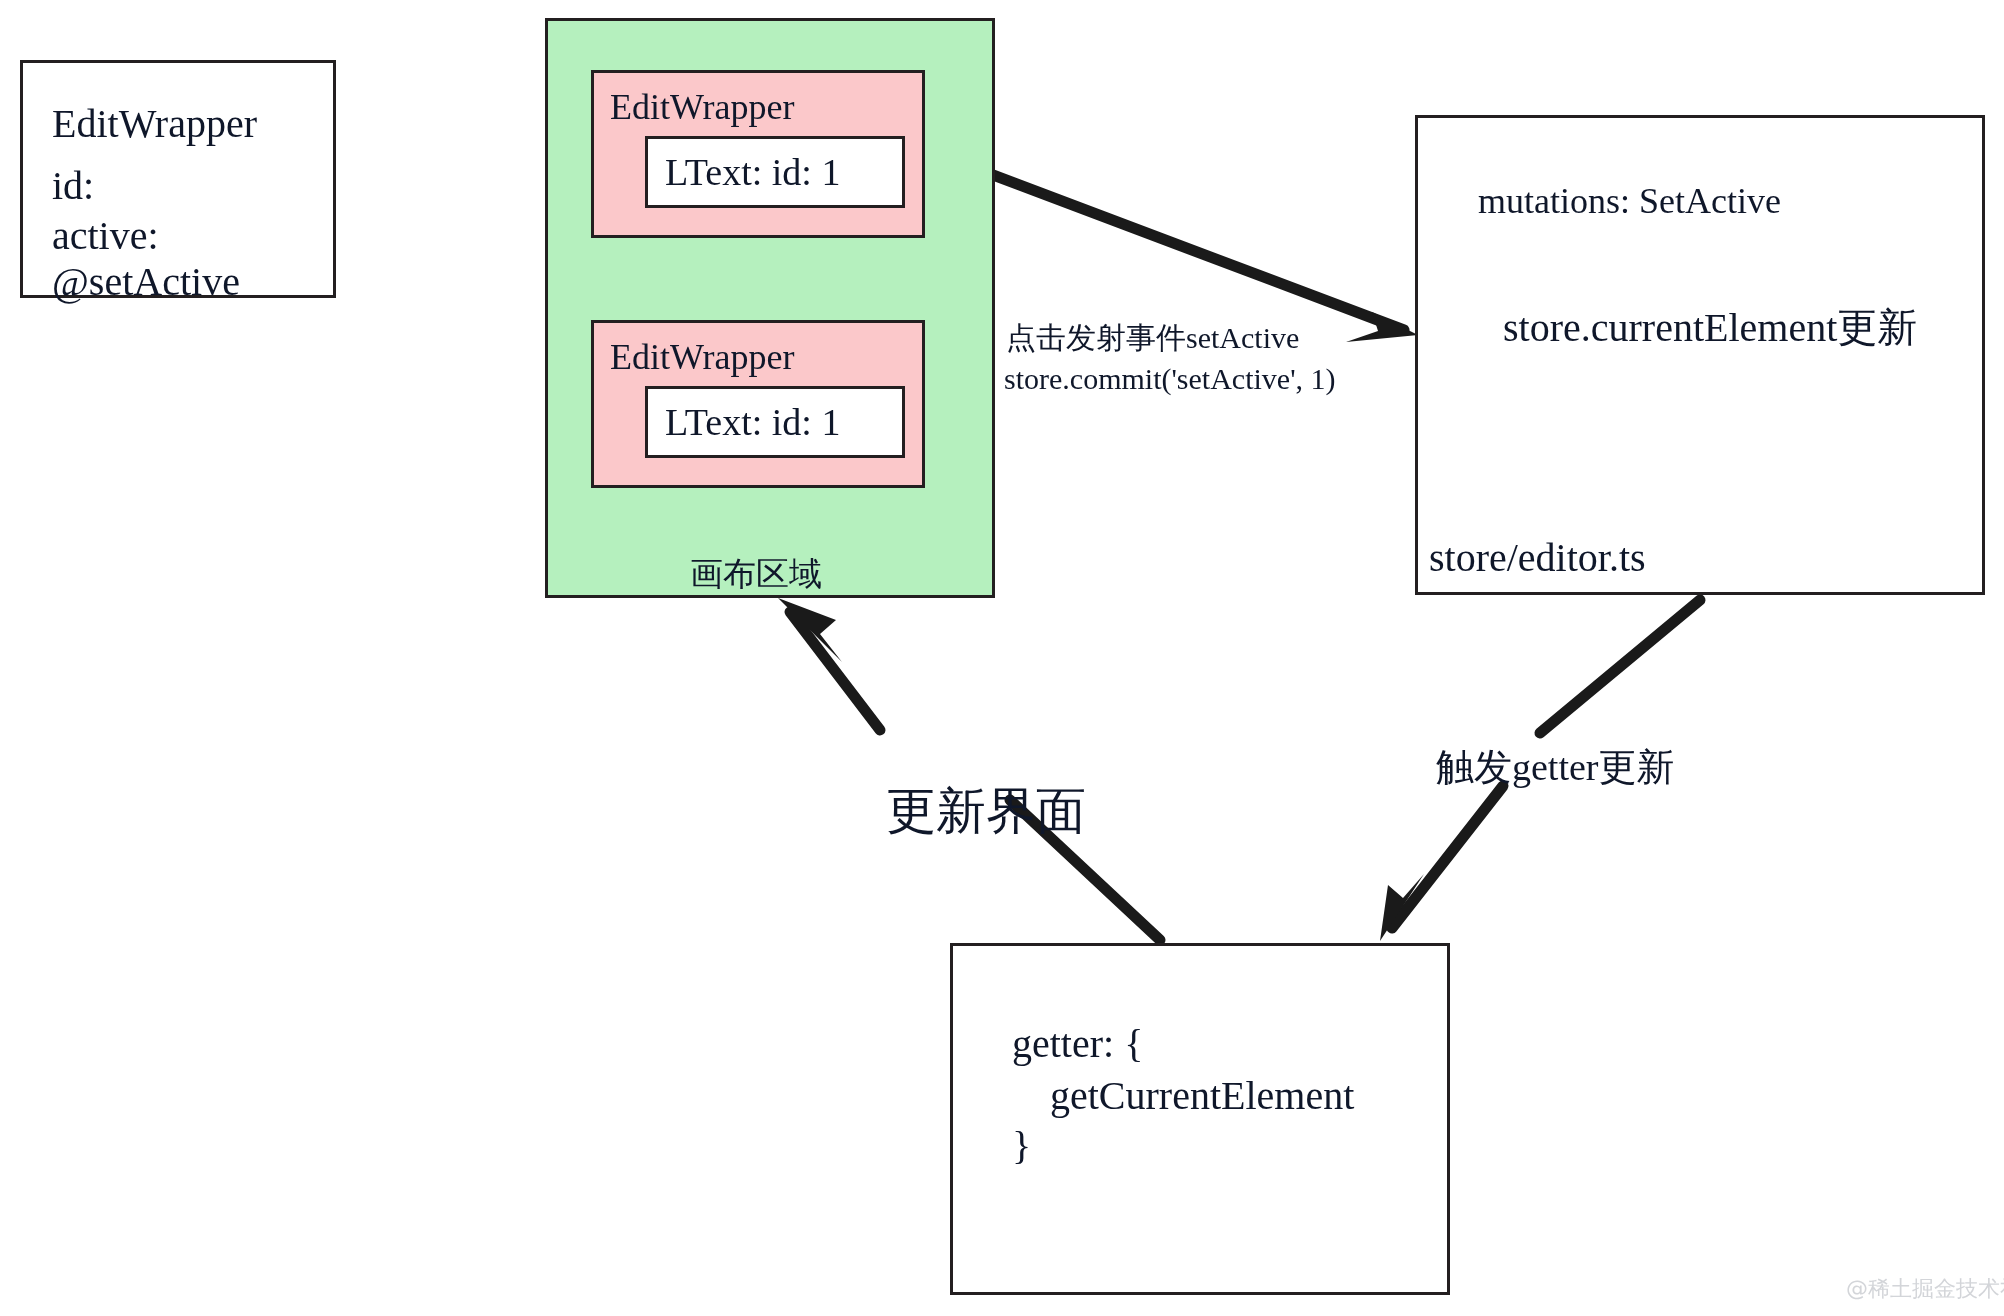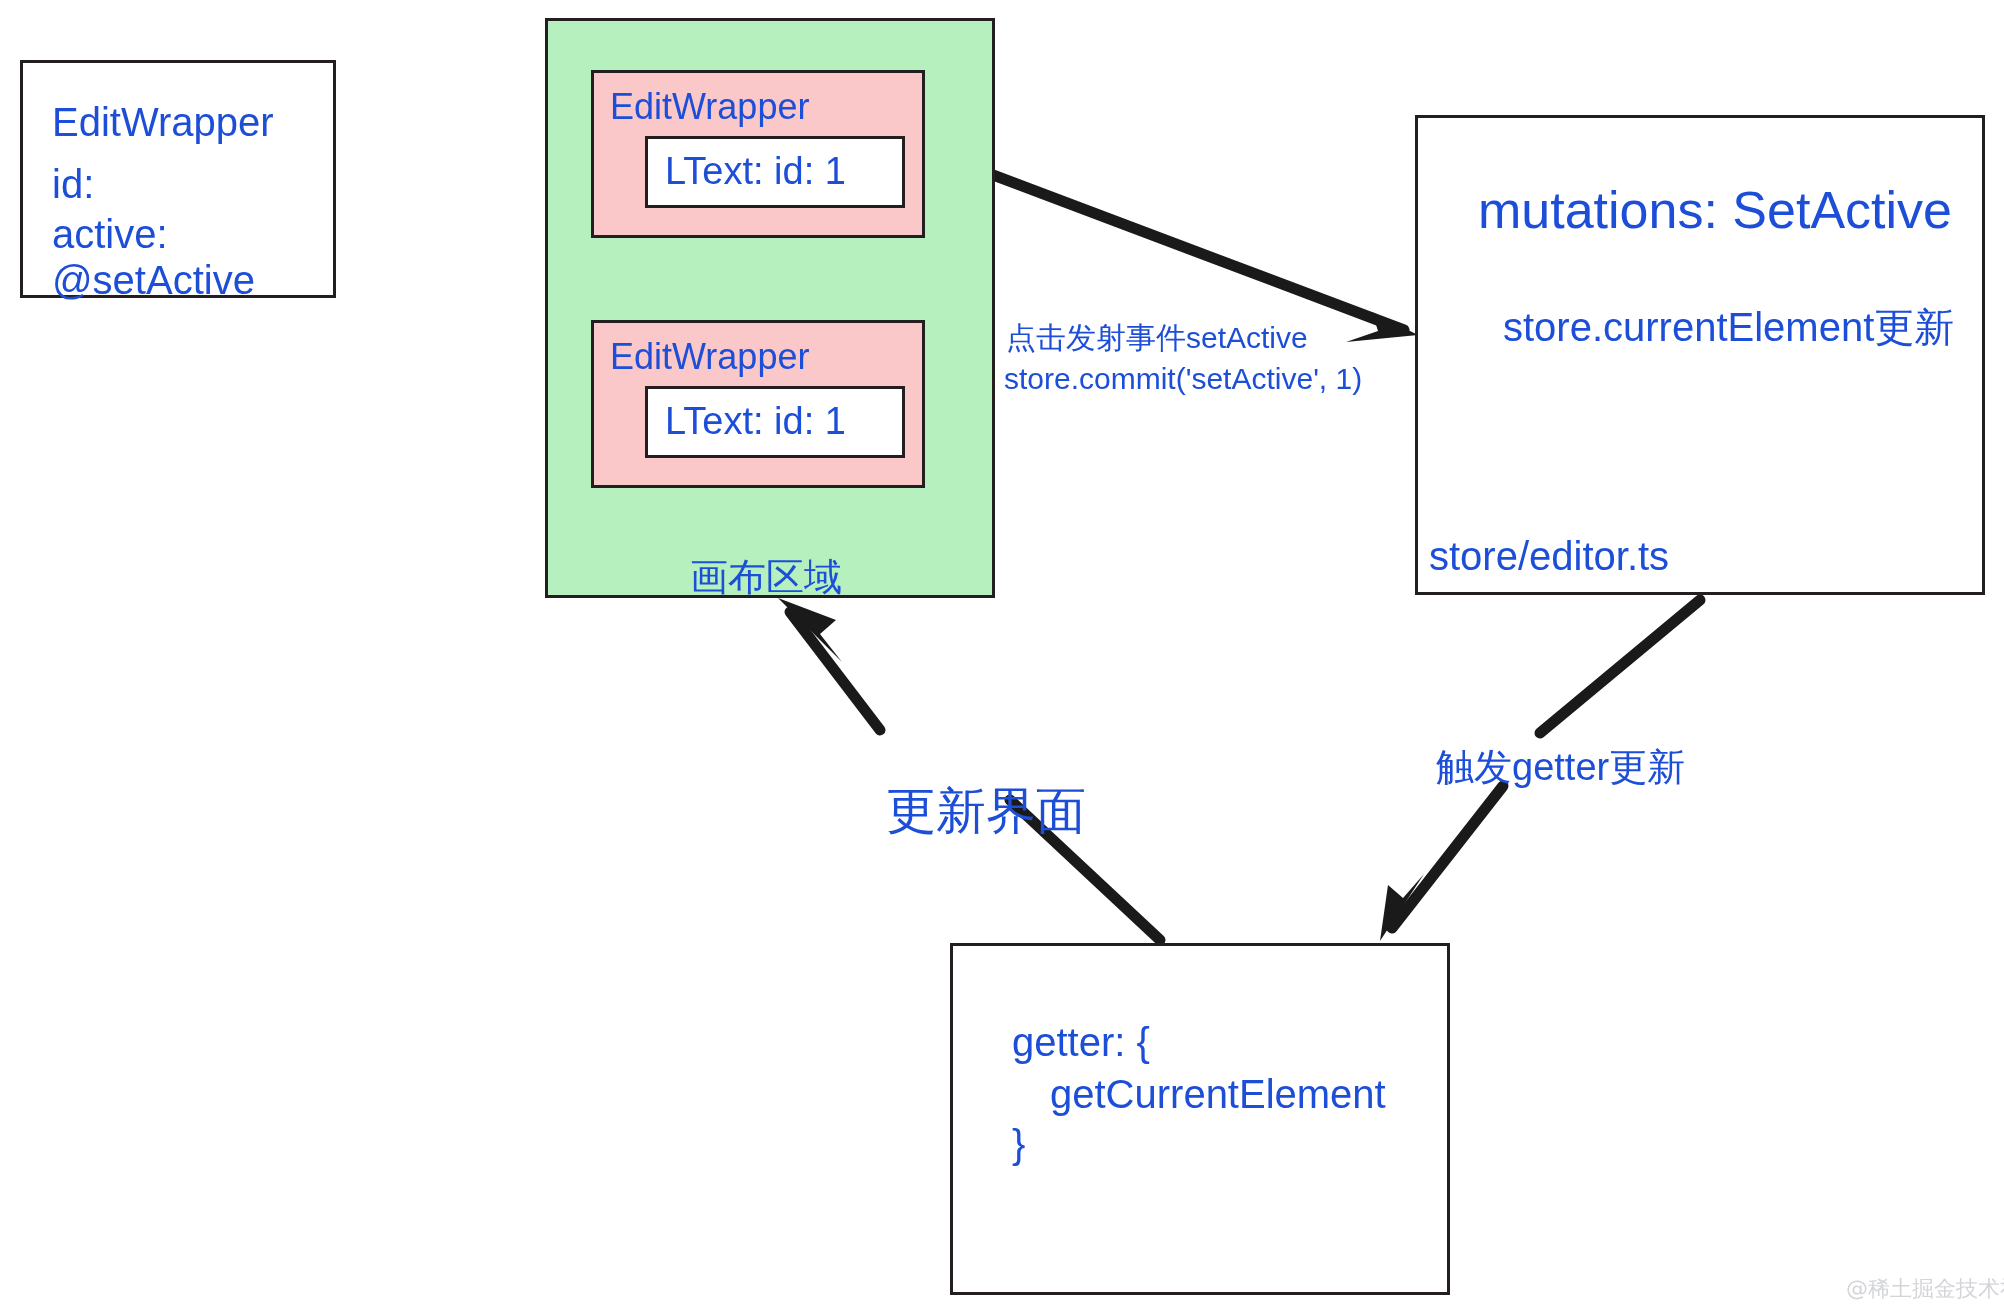--- a/index.html
+++ b/index.html
@@ -13,53 +13,53 @@
   #stage{position:absolute;left:0;top:0;width:2004px;height:1316px;}
 
   .box{
     position:absolute;
     box-sizing:border-box;
     border:3px solid #231f20;
     background:#ffffff;
   }
   .label{
     position:absolute;
-    color:#1d4ed8;
+    color:#0f172a;
     white-space:pre;
-    font-family:Liberation Sans, sans-serif;
+    font-family:Liberation Serif, serif;
   }
 
   
   #spec-box{left:20px;top:60px;width:316px;height:238px;}
   #spec-l1{left:52px;top:100px;font-size:40px;}
   #spec-l2{left:52px;top:162px;font-size:40px;}
   #spec-l3{left:52px;top:212px;font-size:40px;}
   #spec-l4{left:52px;top:258px;font-size:40px;text-align:center;}
 
   
   #canvas-box{left:545px;top:18px;width:450px;height:580px;background:#b5f0be;}
-  #canvas-caption{left:690px;top:552px;font-size:38px;}
+  #canvas-caption{left:690px;top:552px;font-size:33px;}
 
   
   .wrapper-box{background:#fbc8ca;border:3px solid #231f20;}
   #wrapper-1{left:591px;top:70px;width:334px;height:168px;}
   #wrapper-2{left:591px;top:320px;width:334px;height:168px;}
   .wrapper-title{font-size:36px;}
   #wrapper-1-title{left:610px;top:86px;}
   #wrapper-2-title{left:610px;top:336px;}
   .inner-box{background:#ffffff;border:3px solid #231f20;}
   #inner-1{left:645px;top:136px;width:260px;height:72px;}
   #inner-2{left:645px;top:386px;width:260px;height:72px;}
   .inner-text{font-size:38px;}
   #inner-1-text{left:665px;top:150px;}
   #inner-2-text{left:665px;top:400px;}
 
   
   #store-box{left:1415px;top:115px;width:570px;height:480px;}
-  #store-l1{left:1478px;top:180px;font-size:52px;}
+  #store-l1{left:1478px;top:180px;font-size:36px;}
   #store-l2{left:1478px;top:300px;font-size:40px;margin-left:25px;}
   #store-l3{left:1429px;top:534px;font-size:40px;}
 
   
   #getter-box{left:950px;top:943px;width:500px;height:352px;}
   #getter-l1{left:1012px;top:1020px;font-size:40px;}
   #getter-l2{left:1050px;top:1072px;font-size:40px;}
   #getter-l3{left:1012px;top:1122px;font-size:40px;}
 
   

